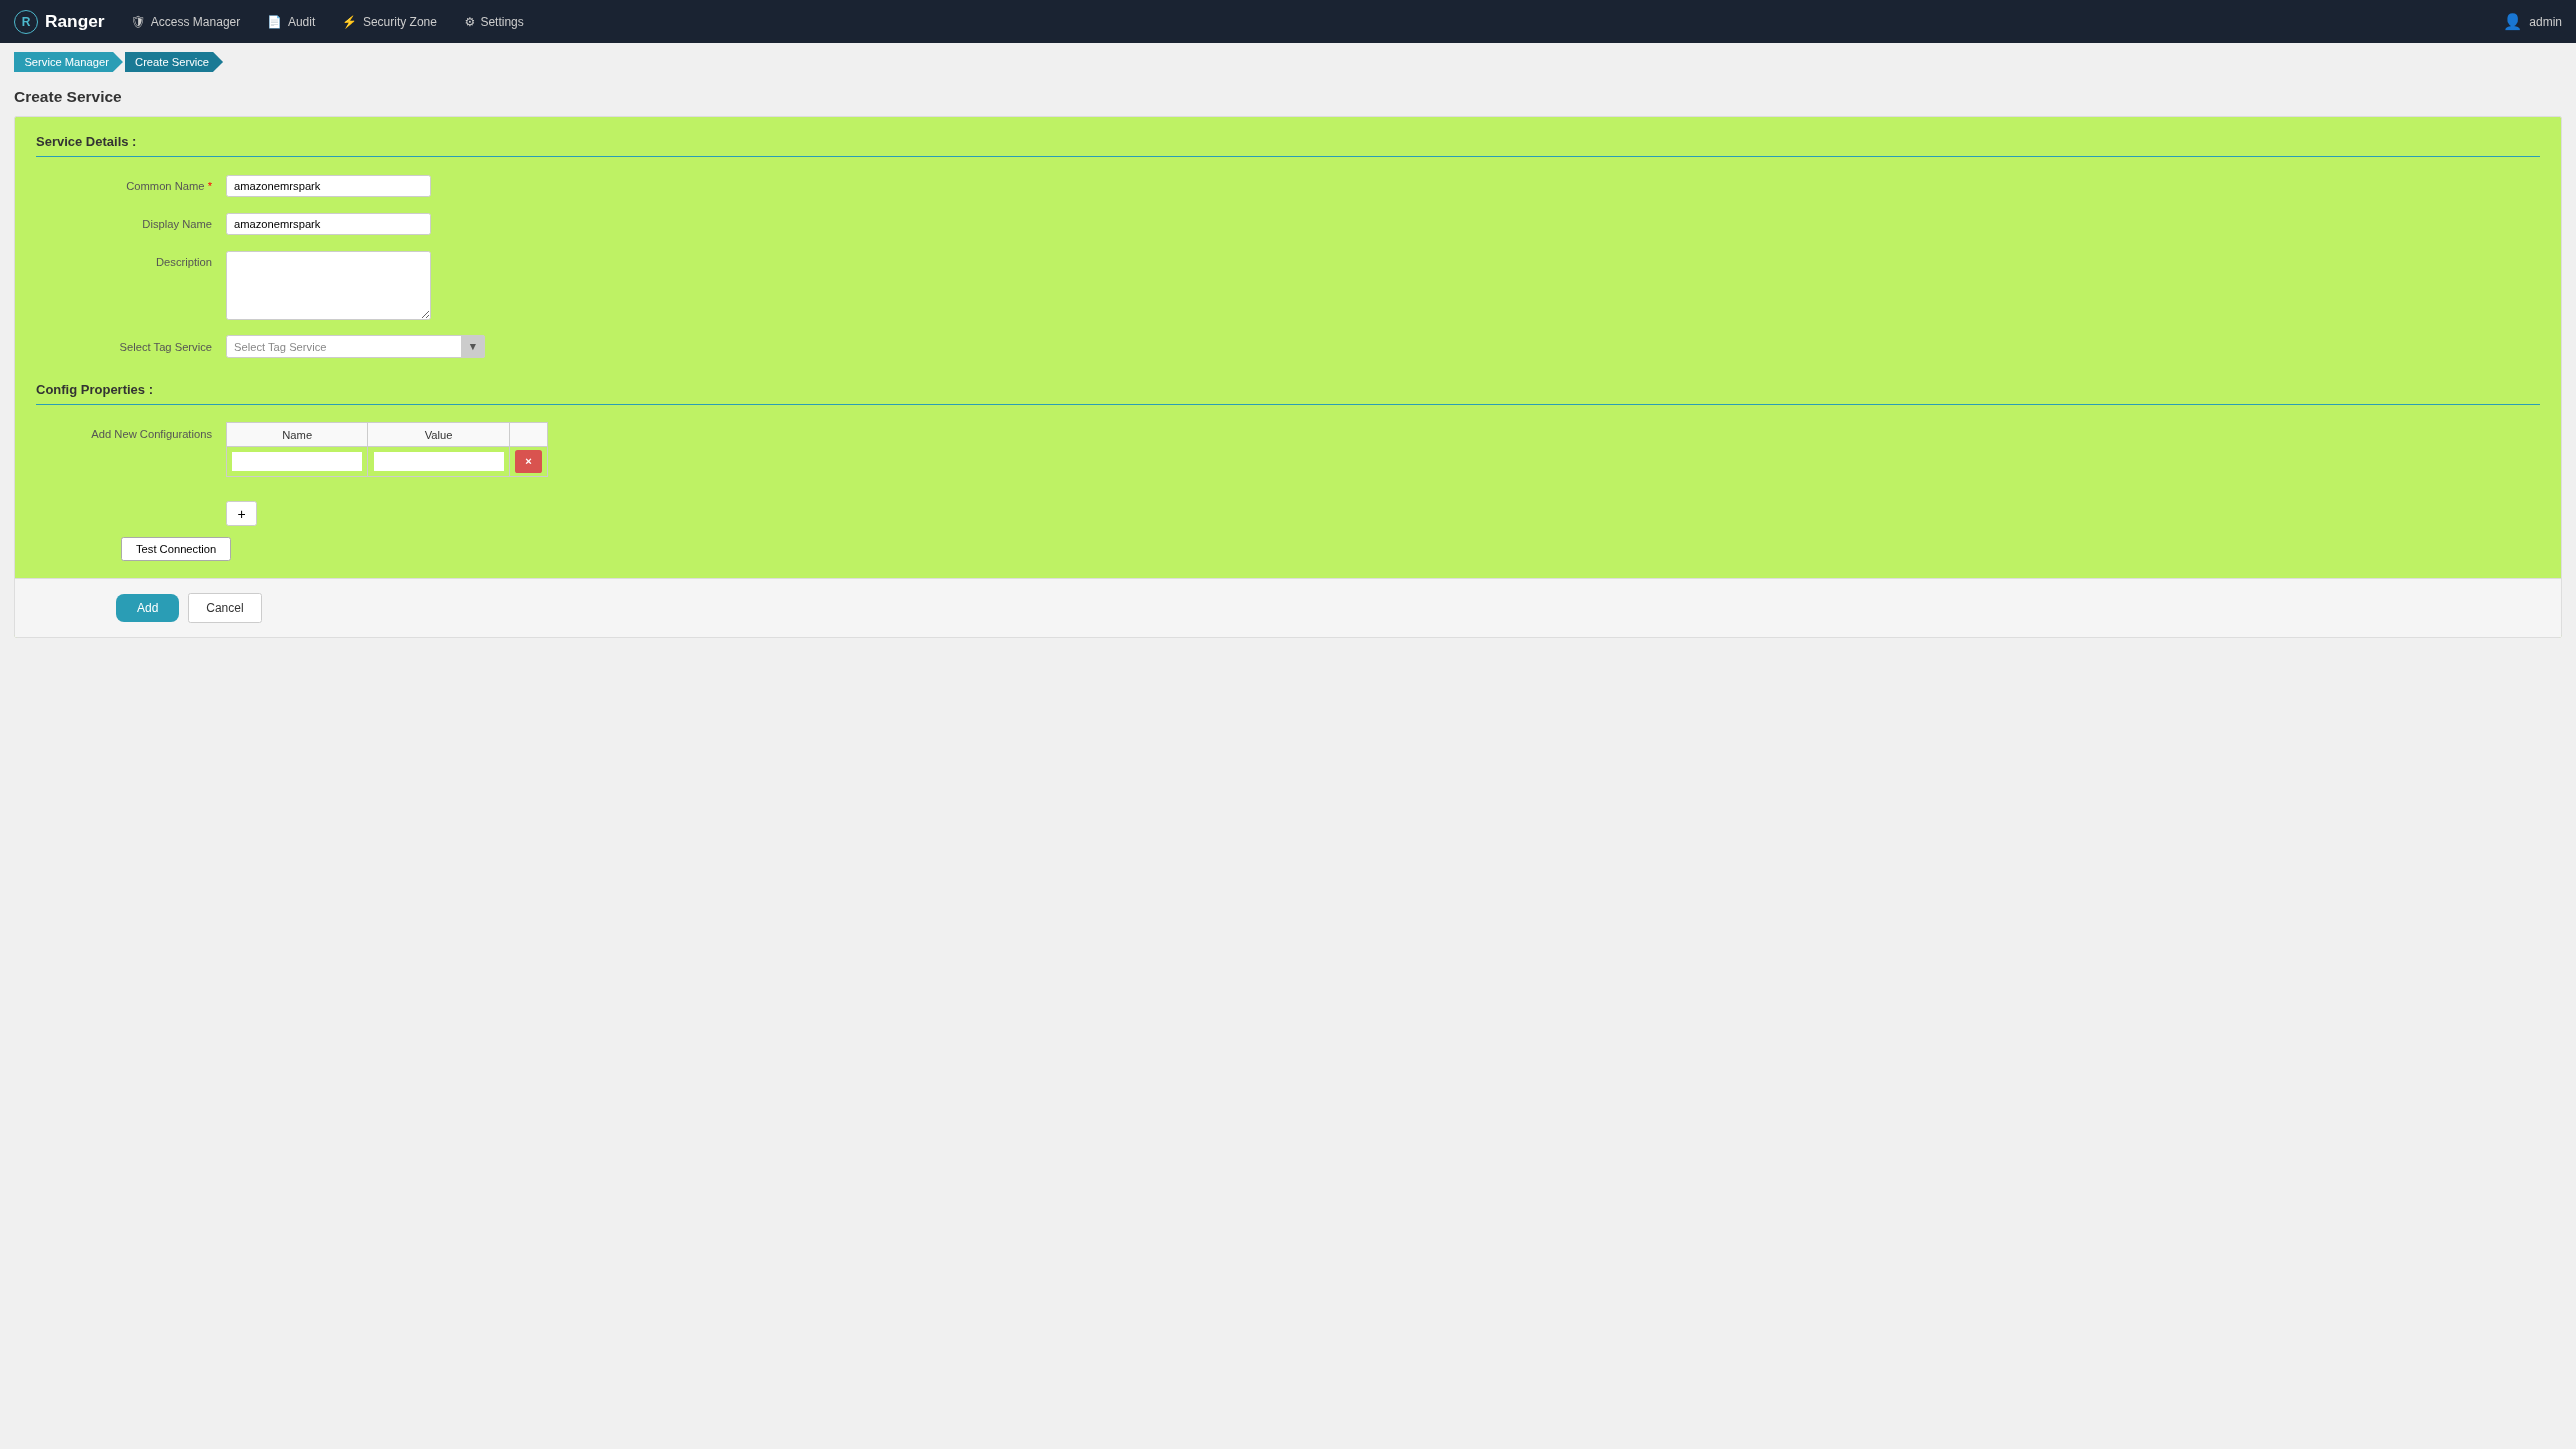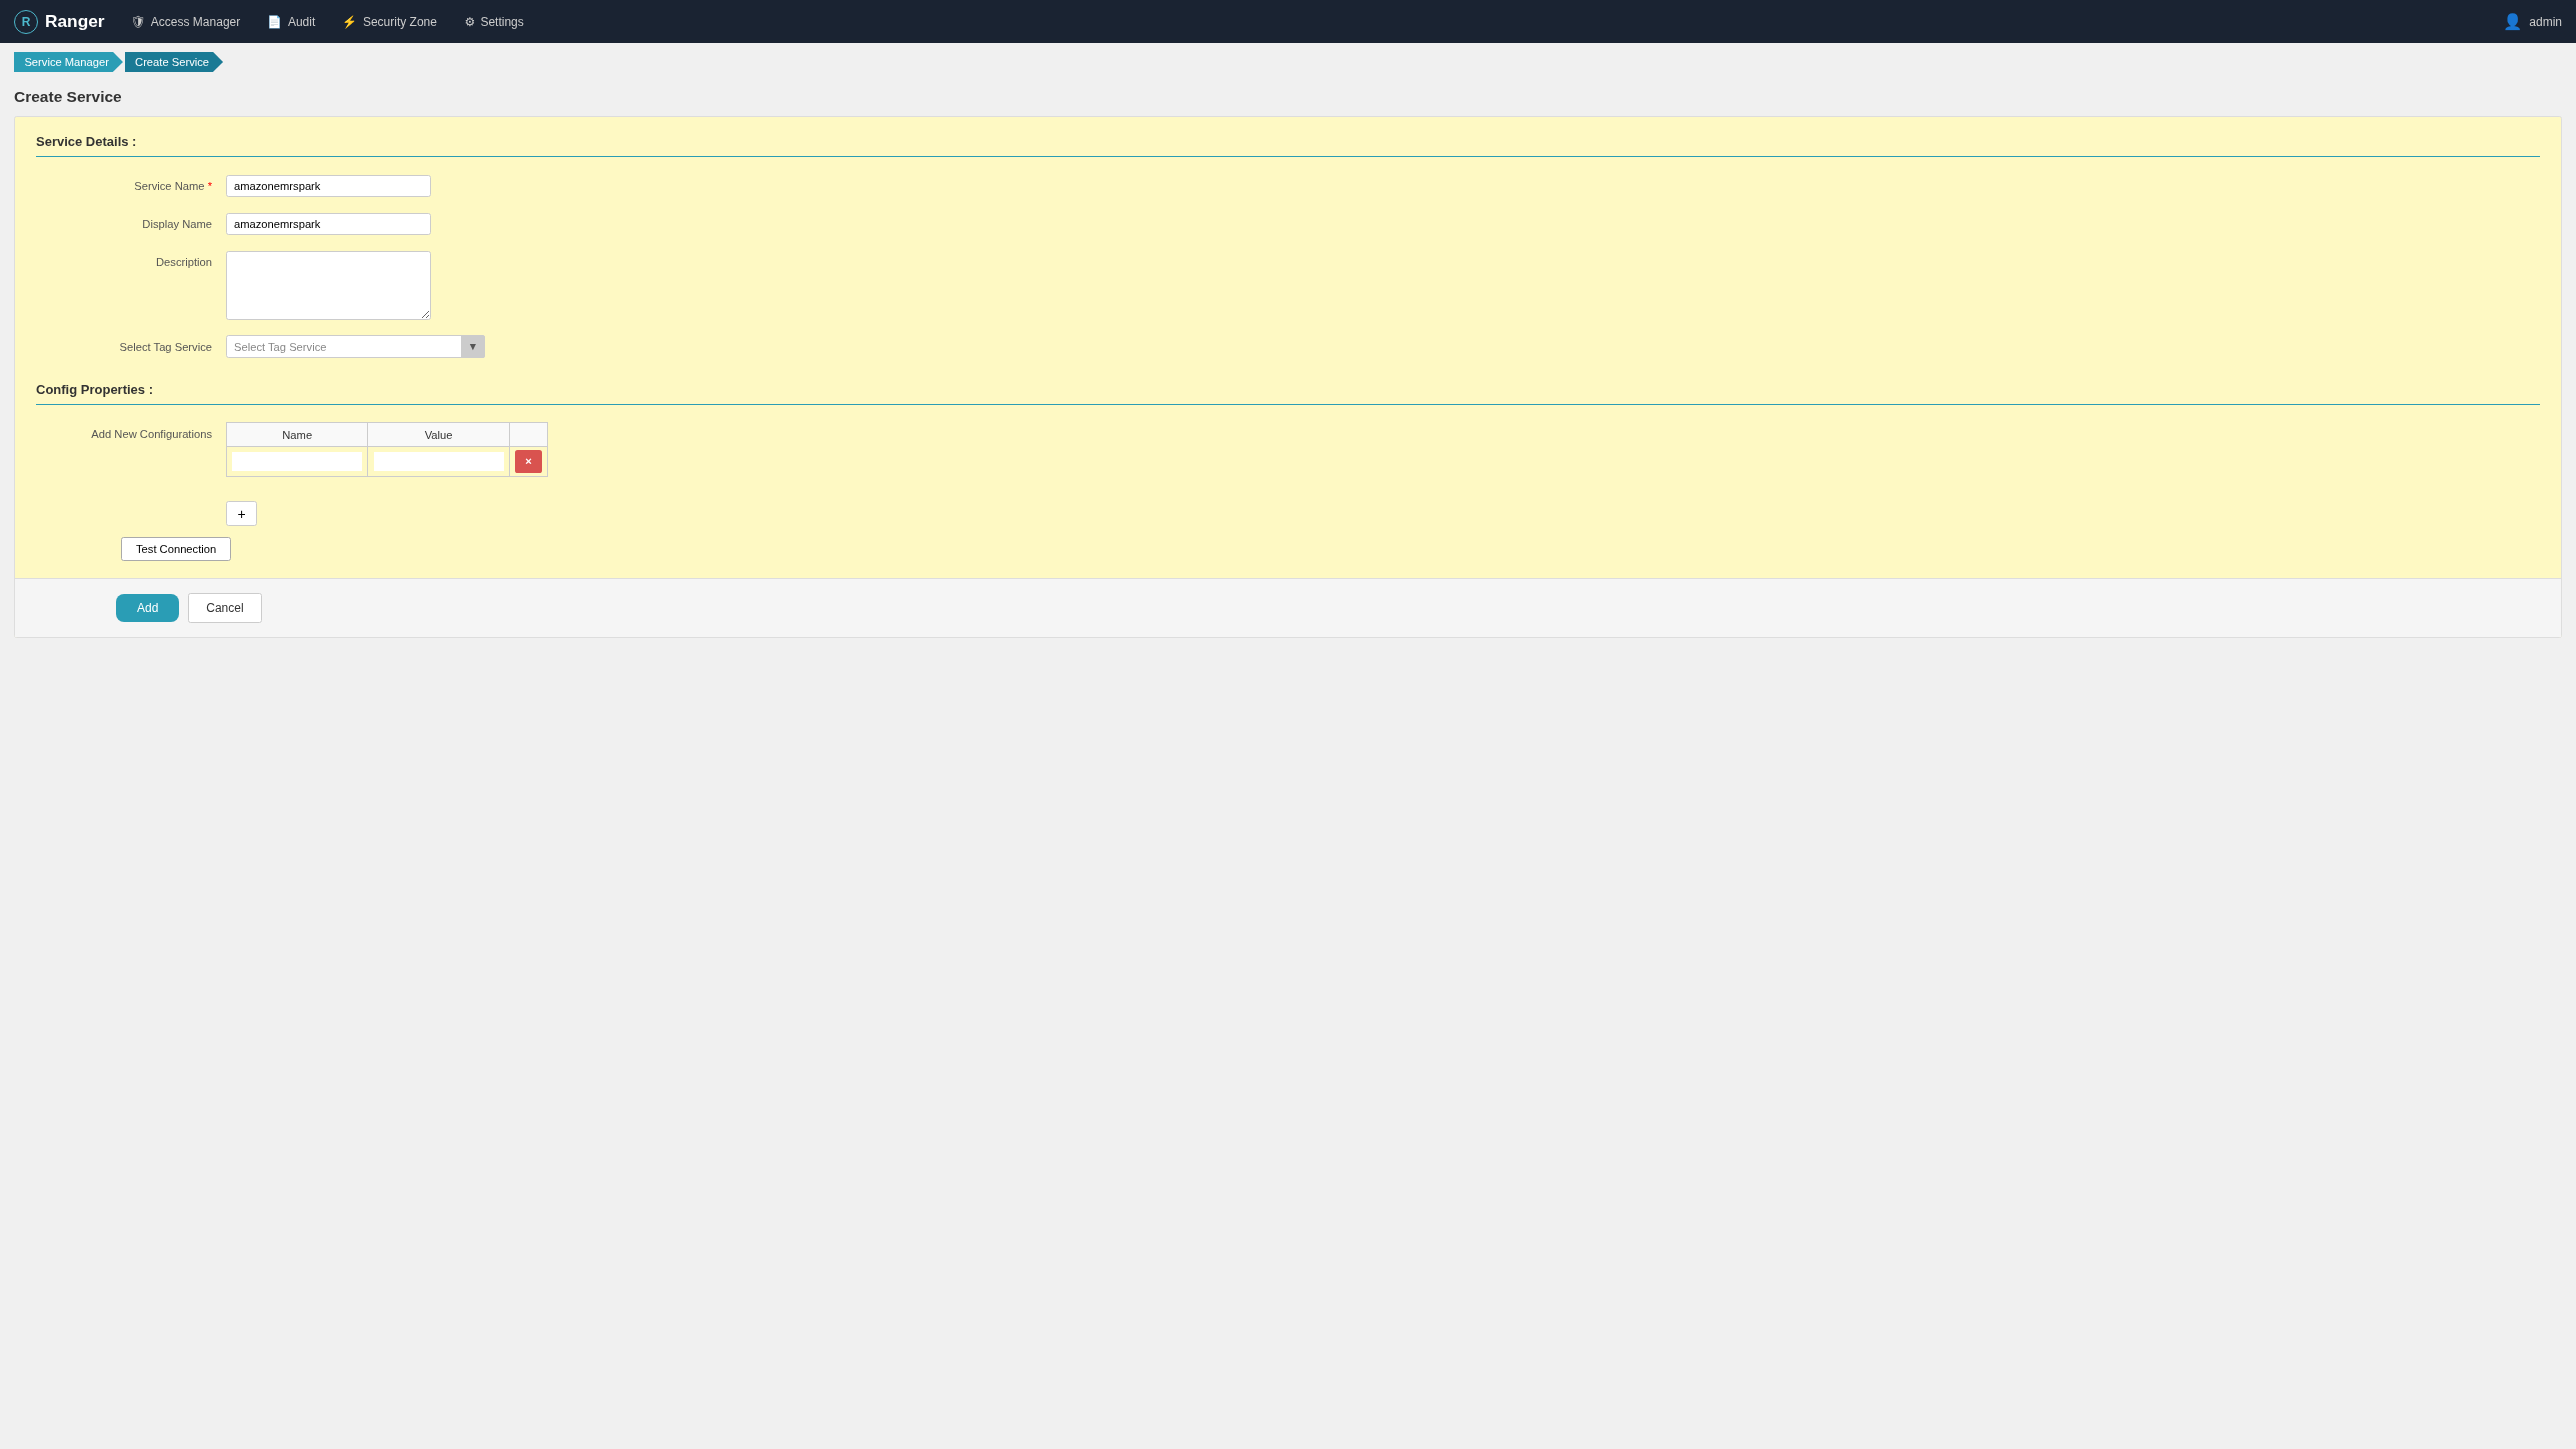--- a/index.html
+++ b/index.html
@@ -86,21 +86,21 @@
       font-weight: bold;
       padding: 7px 14px 10.4px 14px;
       color: #333;
     }
 
     
     .main-content {
       padding: 0 14px 35px 14px;
     }
     .form-card {
-      background: #fef9c3;
+      background: #bef264;
       border: 0.9px solid #ddd;
       border-radius: 2.6px;
       padding: 17.3px 21px 26px 21px;
     }
 
     
     .section-title {
       font-size: 13px;
       font-weight: bold;
       color: #333;
@@ -315,21 +315,21 @@
 
 <div class="page-title">Create Service</div>
 
 <div class="main-content">
   <div class="form-card">
 
     <div class="section-title">Service Details :</div>
 
     <div class="form-row">
       <div class="form-label">
-        <span>Service Name</span>
+        <span>Common Name</span>
         <span class="required-star">*</span>
       </div>
       <input class="form-control" type="text" value="amazonemrspark" style="">
     </div>
 
     <div class="form-row">
       <div class="form-label">Display Name</div>
       <input class="form-control" type="text" value="amazonemrspark" style="">
     </div>
 

